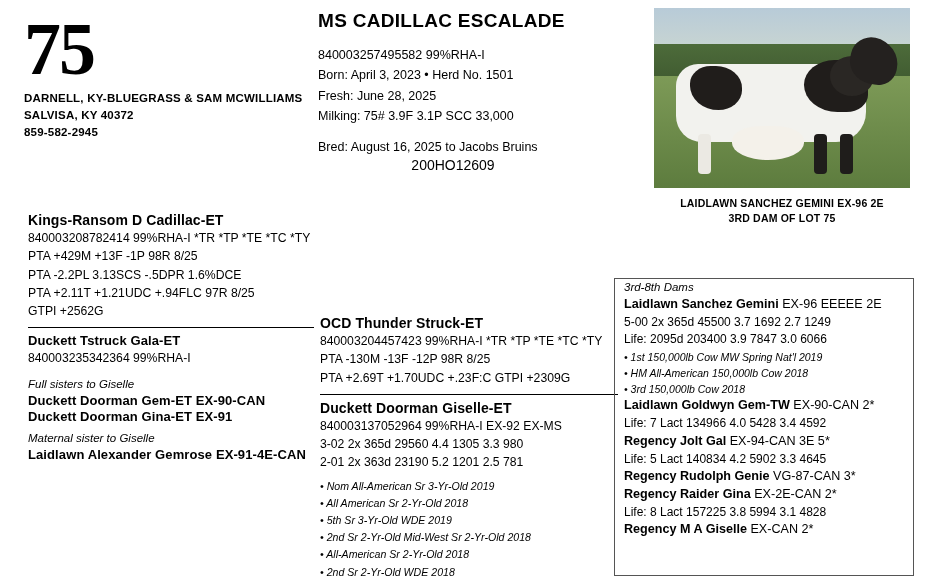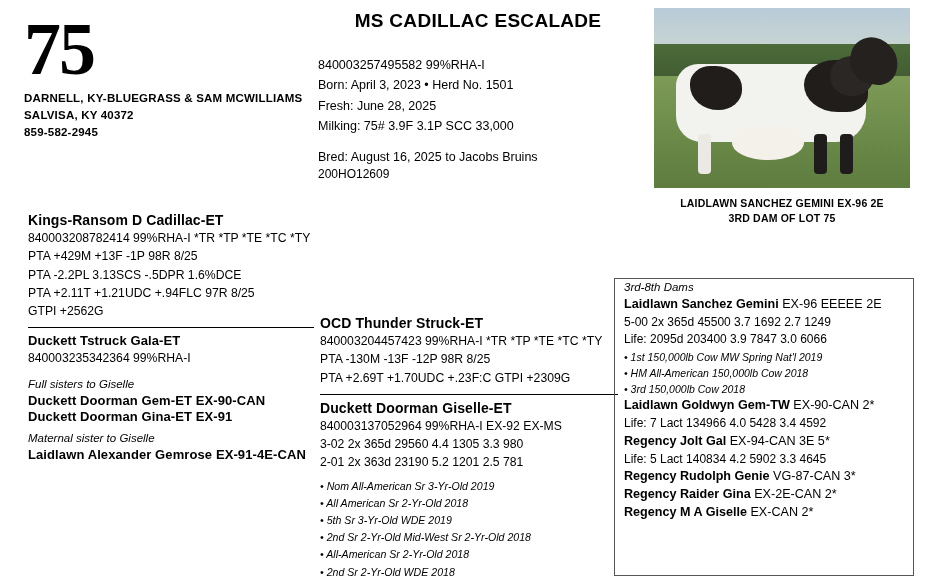--- a/index.html
+++ b/index.html
@@ -46,38 +46,38 @@
   
   .animal-header {
     position: absolute;
     left: 318px;
     top: 10px;
     width: 320px;
   }
   .animal-name {
     font-size: 19px;
     font-weight: bold;
-    text-align: center;
+    text-align: left;
     letter-spacing: 0.3px;
-    margin-bottom: 23px;
+    margin-bottom: 13px;
   }
   .animal-line {
     font-size: 12.5px;
     line-height: 1.62;
   }
   .animal-gap {
     height: 11px;
   }
   .bred-line {
     font-size: 12.5px;
     line-height: 1.62;
   }
   .sire-code {
-    text-align: left;
-    font-size: 12px;
+    text-align: center;
+    font-size: 14px;
     padding-right: 50px;
   }
 
   
   .photo-wrap {
     position: absolute;
     left: 654px;
     top: 8px;
     width: 256px;
     height: 180px;
@@ -359,20 +359,21 @@
       <div class="dam-name"><span>Regency Jolt Gal</span><span class="suffix"> EX-94-CAN 3E 5*</span></div>
       <div class="dam-line">Life:  5 Lact  140834  4.2  5902  3.3  4645</div>
     </div>
 
     <div>
       <div class="dam-name"><span>Regency Rudolph Genie</span><span class="suffix"> VG-87-CAN 3*</span></div>
     </div>
 
     <div>
       <div class="dam-name"><span>Regency Raider Gina</span><span class="suffix"> EX-2E-CAN 2*</span></div>
+      <div class="dam-line">Life:   8 Lact   157225  3.8  5994  3.1  4828</div>
     </div>
 
     <div>
       <div class="dam-name"><span>Regency M A Giselle</span><span class="suffix"> EX-CAN 2*</span></div>
     </div>
   </div>
 
 </div>
 
 </body></html>

